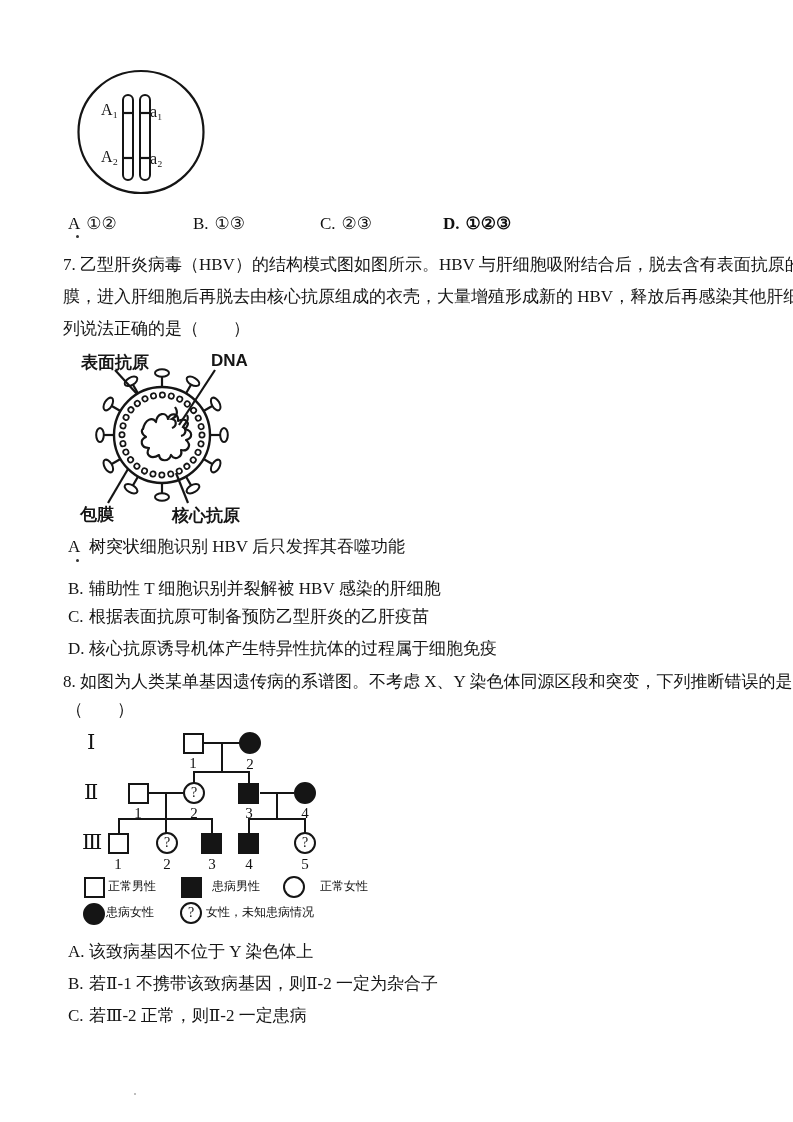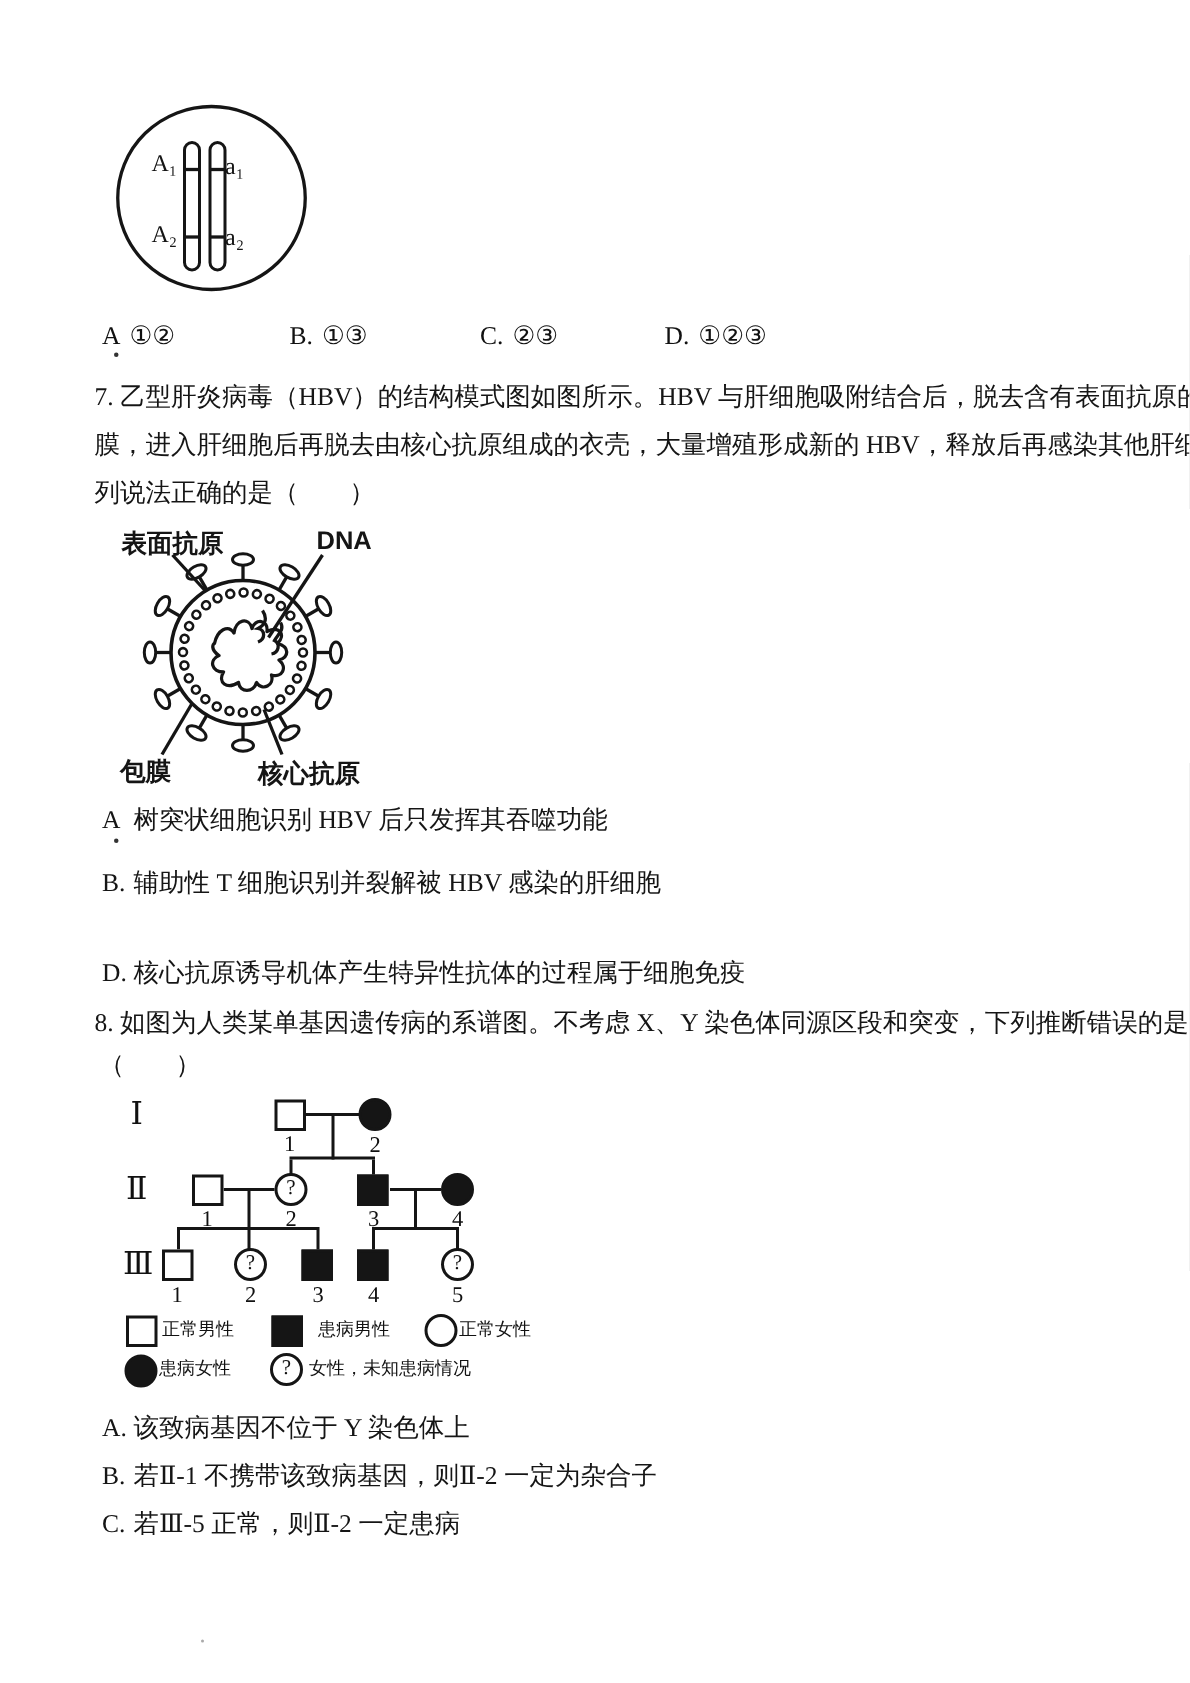--- a/index.html
+++ b/index.html
@@ -44,21 +44,21 @@
     <line x1="65" y1="90" x2="75" y2="90" class="ink" stroke-width="1.8"></line>
   </svg>
   <span class="celllabel" style="left:101px;top:101px;">A₁</span>
   <span class="celllabel" style="left:150px;top:103px;">a₁</span>
   <span class="celllabel" style="left:101px;top:148px;">A₂</span>
   <span class="celllabel" style="left:150px;top:150px;">a₂</span>
 
   <div class="q6col" style="left:68px;"><span>A</span><span class="sym">①②</span></div>
   <div class="q6col" style="left:193px;"><span>B.</span><span class="sym">①③</span></div>
   <div class="q6col" style="left:320px;"><span>C.</span><span class="sym">②③</span></div>
-  <div class="q6col" style="left:443px;"><span>D.</span><span class="sym">①②③</span></div>
+  <div class="q6col" style="left:443px;font-weight:bold;"><span>D.</span><span class="sym">①②③</span></div>
   <div class="dot" style="left:76px;top:235px;"></div>
 
   <div class="tl" style="left:63px;top:254px;">7. 乙型肝炎病毒（HBV）的结构模式图如图所示。HBV 与肝细胞吸附结合后，脱去含有表面抗原的包</div>
   <div class="tl" style="left:63px;top:286px;">膜，进入肝细胞后再脱去由核心抗原组成的衣壳，大量增殖形成新的 HBV，释放后再感染其他肝细胞。下</div>
   <div class="tl" style="left:63px;top:318px;">列说法正确的是（　　）</div>
 
   <svg style="left:75px;top:345px;" width="250" height="185" viewBox="0 0 250 185">
 
     <g class="spikes">
       <g transform="rotate(0 87 90)">
@@ -126,20 +126,21 @@
     <line x1="113" y1="158" x2="101" y2="128" class="ink" stroke-width="1.8"></line>
   </svg>
   <span class="figlabel" style="left:81px;top:351px;">表面抗原</span>
   <span class="figlabel" style="left:211px;top:351px;">DNA</span>
   <span class="figlabel" style="left:80px;top:503px;">包膜</span>
   <span class="figlabel" style="left:172px;top:504px;">核心抗原</span>
 
   <div class="tl" style="left:68px;top:536px;"><span class="opt-label">A</span><span>树突状细胞识别 HBV 后只发挥其吞噬功能</span></div>
   <div class="dot" style="left:76px;top:559px;"></div>
   <div class="tl" style="left:68px;top:578px;"><span class="opt-label">B.</span><span>辅助性 T 细胞识别并裂解被 HBV 感染的肝细胞</span></div>
+  <div class="tl" style="left:68px;top:606px;"><span class="opt-label">C.</span><span>根据表面抗原可制备预防乙型肝炎的乙肝疫苗</span></div>
   <div class="tl" style="left:68px;top:638px;"><span class="opt-label">D.</span><span>核心抗原诱导机体产生特异性抗体的过程属于细胞免疫</span></div>
 
   <div class="tl" style="left:63px;top:671px;text-align:center;">8. 如图为人类某单基因遗传病的系谱图。不考虑 X、Y 染色体同源区段和突变，下列推断错误的是</div>
   <div class="tl" style="left:66px;top:699px;">（　　）</div>
 
   <div>
     <span class="pgen" style="left:87px;top:730px;">Ⅰ</span>
     <span class="pgen" style="left:84px;top:780px;">Ⅱ</span>
     <span class="pgen" style="left:82px;top:830px;">Ⅲ</span>
 
@@ -185,26 +186,26 @@
     <span class="pnum" style="left:243px;top:856px;">4</span>
     <span class="pnum" style="left:299px;top:856px;">5</span>
   </div>
 
   <div>
     <div class="psq" style="left:84px;top:877px;"></div>
     <span class="lgtext" style="left:108px;top:878px;">正常男性</span>
     <div class="psq filled" style="left:181px;top:877px;"></div>
     <span class="lgtext" style="left:212px;top:878px;">患病男性</span>
     <div class="pc" style="left:283px;top:876px;"></div>
-    <span class="lgtext" style="left:306px;top:878px;">正常女性</span>
+    <span class="lgtext" style="left:320px;top:878px;">正常女性</span>
     <div class="pc filled" style="left:83px;top:903px;"></div>
     <span class="lgtext" style="left:106px;top:904px;">患病女性</span>
     <div class="pc" style="left:180px;top:902px;"><span>?</span></div>
     <span class="lgtext" style="left:206px;top:904px;">女性，未知患病情况</span>
   </div>
 
   <div class="tl" style="left:68px;top:941px;"><span class="opt-label">A.</span><span>该致病基因不位于 Y 染色体上</span></div>
   <div class="tl" style="left:68px;top:973px;"><span class="opt-label">B.</span><span>若Ⅱ-1 不携带该致病基因，则Ⅱ-2 一定为杂合子</span></div>
-  <div class="tl" style="left:68px;top:1005px;"><span class="opt-label">C.</span><span>若Ⅲ-5 正常，则Ⅱ-2 一定患病</span></div>
+  <div class="tl" style="left:68px;top:1005px;"><span class="opt-label">C.</span><span>若Ⅲ-2 正常，则Ⅱ-2 一定患病</span></div>
 
   <div class="dot faint" style="left:134px;top:1093px;"></div>
 
 </div>
 
 </body></html>

